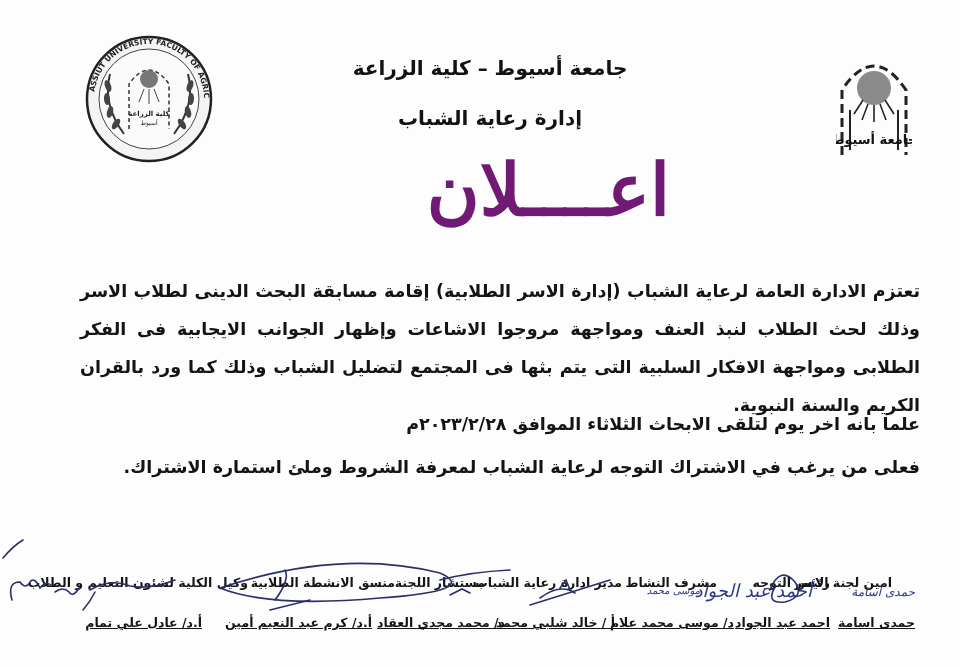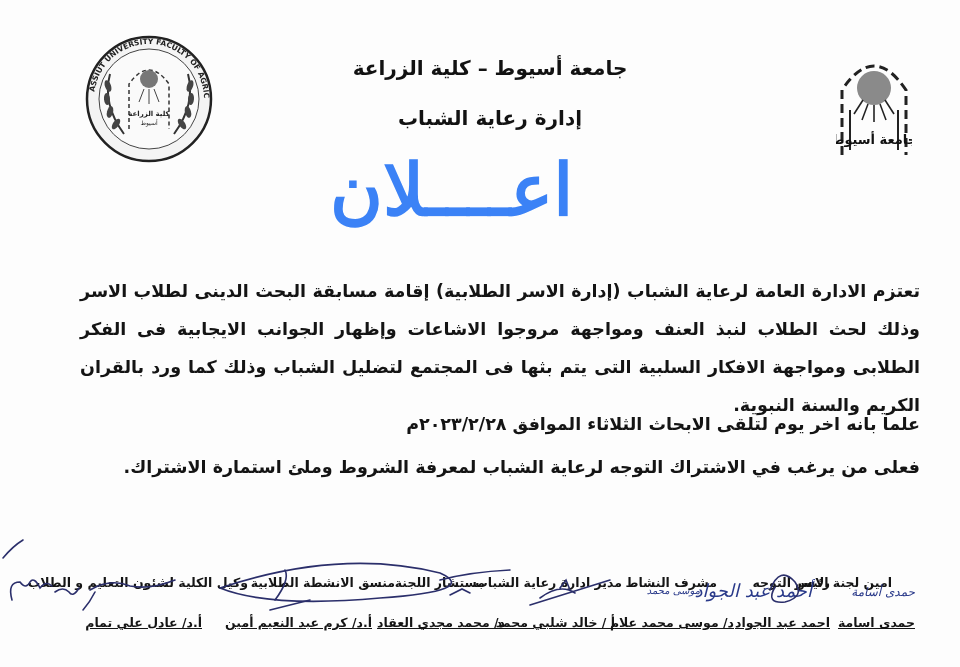--- a/index.html
+++ b/index.html
@@ -29,27 +29,27 @@
       font-weight: bold;
       color: #121212;
     }
     .header-line1 { top: 56px; font-size: 20px; }
     .header-line2 { top: 106px; font-size: 20px; }
     .title {
       position: absolute;
       left: 330px;
       top: 140px;
       width: 340px;
-      text-align: left;
+      text-align: right;
       direction: rtl;
       font-family: "DejaVu Serif", serif;
       font-weight: bold;
       font-size: 72px;
       letter-spacing: 18px;
-      color: #3b82f6;
+      color: #701a75;
       line-height: 100px;
     }
     .body-para {
       position: absolute;
       right: 40px;
       width: 840px;
       direction: rtl;
       text-align: justify;
       font-weight: bold;
       font-size: 17.5px;

